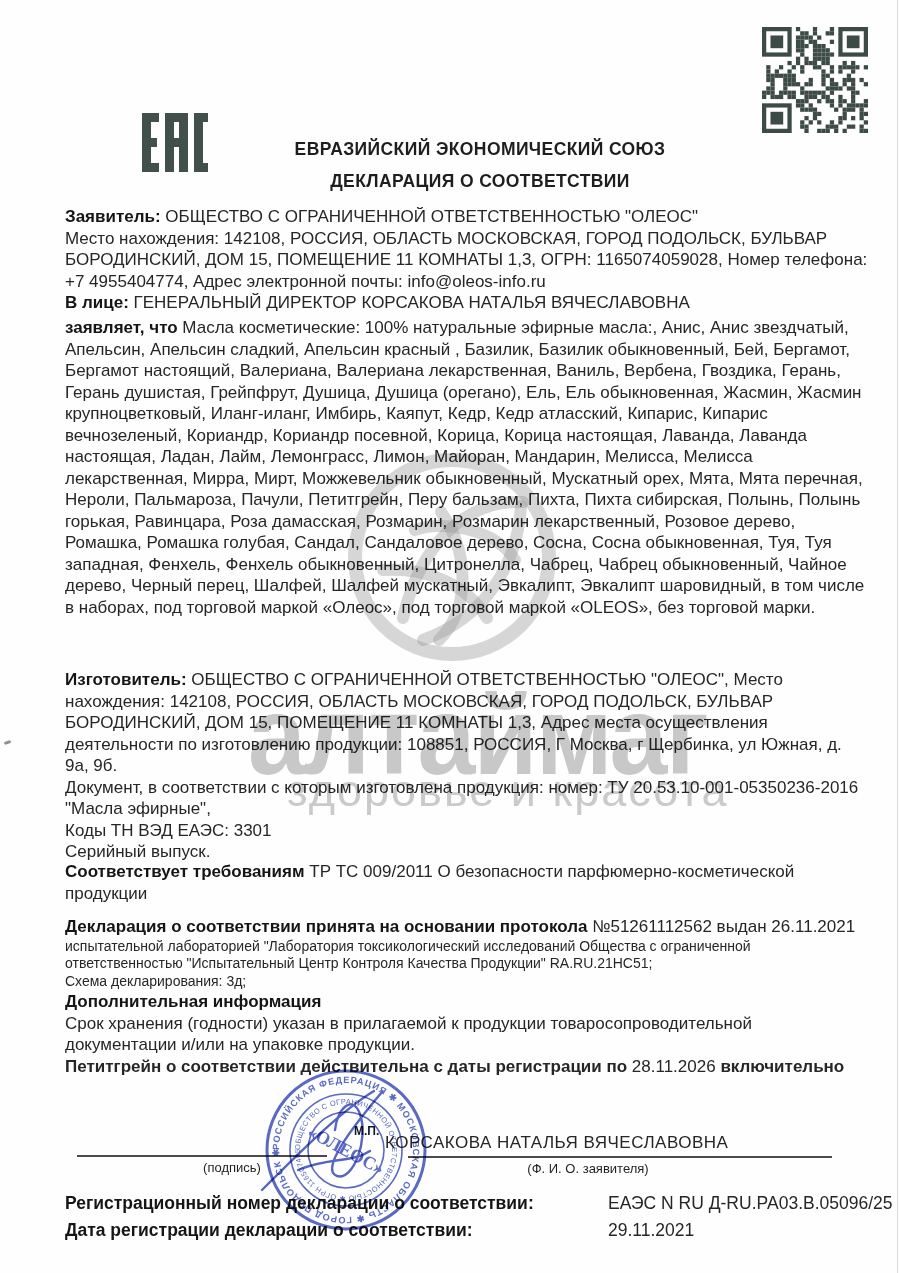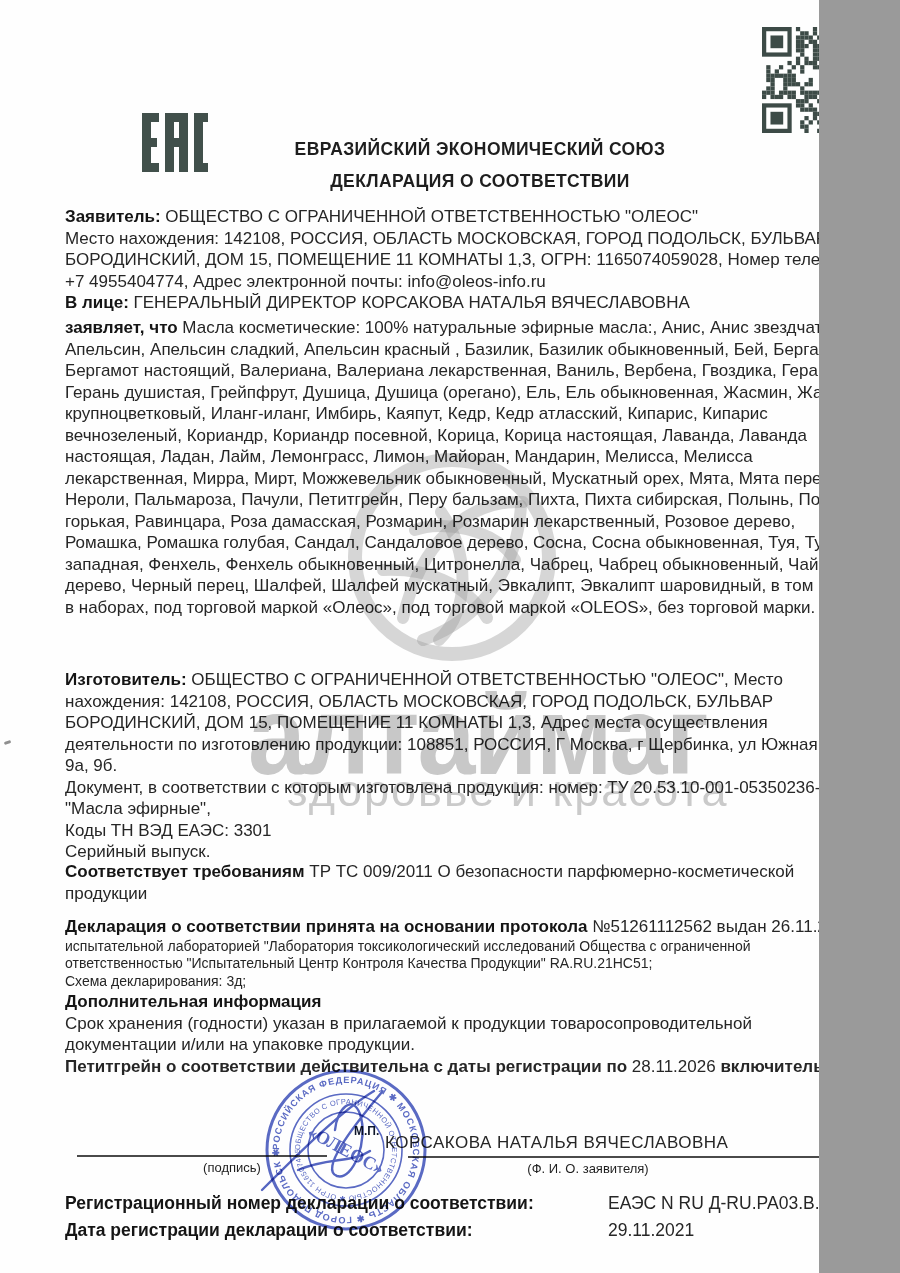--- a/index.html
+++ b/index.html
@@ -1,16 +1,16 @@
 <!DOCTYPE html>
 <html><head>
 <meta charset="utf-8">
 <style>
   html,body{margin:0;padding:0;background:#9a9a9a;}
-  .page{position:relative;width:819px;height:1273px;background:#fefefe;overflow:hidden;
+  .page{position:relative;width:900px;height:1273px;background:#fefefe;overflow:hidden;
         font-family:"Liberation Sans",sans-serif;color:#262626;}
   .abs{position:absolute;}
   .title{position:absolute;left:90px;width:780px;text-align:center;font-weight:bold;
          font-size:17.5px;letter-spacing:.4px;color:#1e1e1e;}
   .para{position:absolute;left:65px;width:803px;font-size:17px;line-height:21.5px;margin:0;}
   .para b{color:#151515;}
   .small{font-size:14px;line-height:17.5px;}
   .sigline{position:absolute;height:0;border-top:2px solid #4a4a4a;}
   .caption{position:absolute;font-size:13px;font-weight:normal;text-align:center;color:#1f1f1f;}
   .regrow b{font-size:17.5px;color:#151515;}

